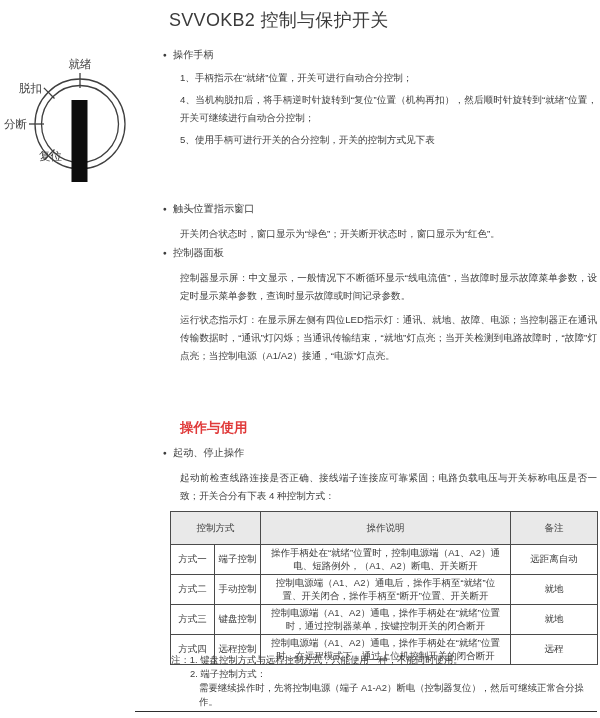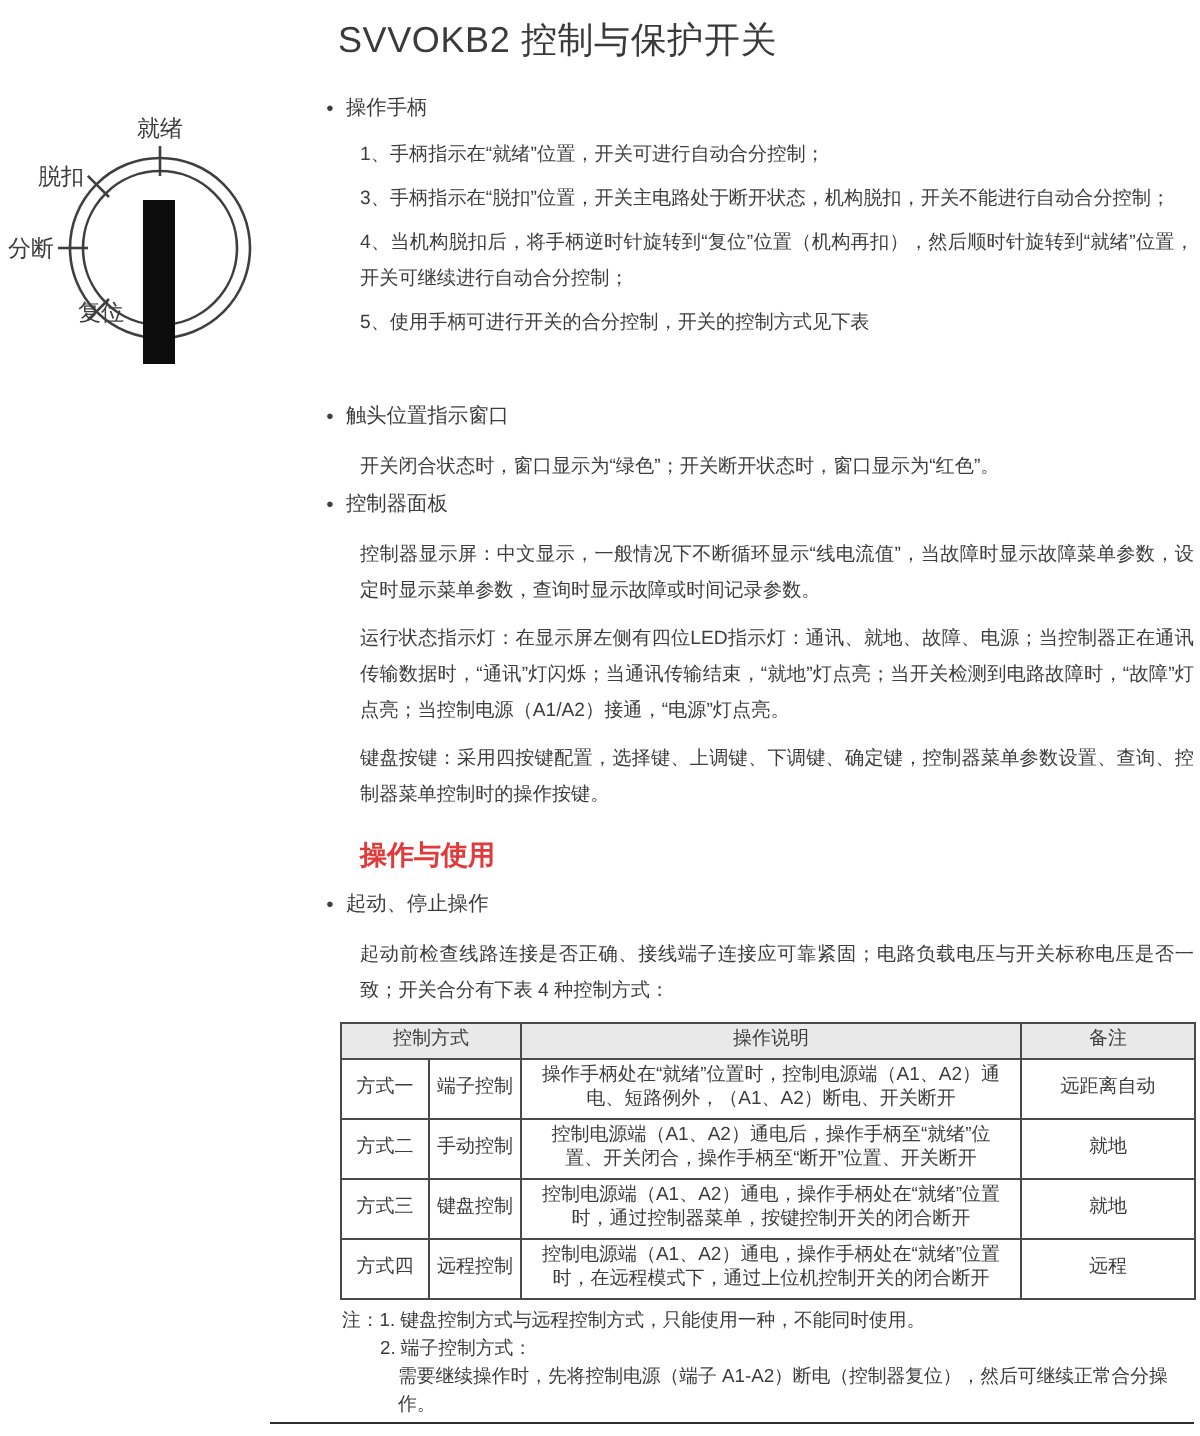--- a/index.html
+++ b/index.html
@@ -25,21 +25,21 @@
   #sec-window { top:200px; }
   #sec-panel  { top:244px; }
   #usage-heading { left:180px; top:419px; font-size:13.5px; font-weight:bold; color:#e03a3a; }
   #sec-startstop { top:444px; }
   
   #ctl-table { left:170px; top:511px; width:427px; border-collapse:collapse; table-layout:fixed; }
   #ctl-table th, #ctl-table td {
     border:1px solid #4a4a4a; text-align:center; vertical-align:middle;
     font-size:9.5px; line-height:12.5px; color:#3d3d3d; padding:2px 3px; font-weight:normal;
   }
-  #ctl-table th { background:#e9e9e9; height:17px; }
+  #ctl-table th { background:#e9e9e9; height:33px; }
   #ctl-table .col-mode { width:44px; }
   #ctl-table .col-name { width:46px; }
   #ctl-table .col-op   { width:250px; }
   #ctl-table .col-rm   { width:87px; }
   #ctl-table td.op { padding:2px 6px; }
   
   #notes { top:653px; font-size:9.4px; line-height:14px; }
   #notes .n1 { padding-left:8px; }
   #notes .n2 { padding-left:27px; }
   #notes .n3 { padding-left:36px; }
@@ -60,35 +60,33 @@
   <rect x="71.5" y="62" width="16" height="82" fill="#0d0d0d"></rect>
   <text x="80" y="30" text-anchor="middle">就绪</text>
   <text x="42" y="54" text-anchor="end">脱扣</text>
   <text x="27" y="90" text-anchor="end">分断</text>
   <text x="62" y="122" text-anchor="end">复位</text>
 </svg>
 
 <div class="abs sec" id="sec-handle">
   <div class="bullet-heading">操作手柄</div>
   <div class="list-item">1、手柄指示在“就绪”位置，开关可进行自动合分控制；</div>
-  <div class="list-item">3、手柄指示在“脱扣”位置，开关主电路处于断开状态，机构脱扣，开关不能进行自动合分控制；</div>
   <div class="list-item">4、当机构脱扣后，将手柄逆时针旋转到“复位”位置（机构再扣），然后顺时针旋转到“就绪”位置，开关可继续进行自动合分控制；</div>
   <div class="list-item">5、使用手柄可进行开关的合分控制，开关的控制方式见下表</div>
 </div>
 
 <div class="abs sec" id="sec-window">
   <div class="bullet-heading">触头位置指示窗口</div>
   <div class="para">开关闭合状态时，窗口显示为“绿色”；开关断开状态时，窗口显示为“红色”。</div>
 </div>
 
 <div class="abs sec" id="sec-panel">
   <div class="bullet-heading">控制器面板</div>
   <div class="para">控制器显示屏：中文显示，一般情况下不断循环显示“线电流值”，当故障时显示故障菜单参数，设定时显示菜单参数，查询时显示故障或时间记录参数。</div>
   <div class="para">运行状态指示灯：在显示屏左侧有四位LED指示灯：通讯、就地、故障、电源；当控制器正在通讯传输数据时，“通讯”灯闪烁；当通讯传输结束，“就地”灯点亮；当开关检测到电路故障时，“故障”灯点亮；当控制电源（A1/A2）接通，“电源”灯点亮。</div>
-  <div class="para">键盘按键：采用四按键配置，选择键、上调键、下调键、确定键，控制器菜单参数设置、查询、控制器菜单控制时的操作按键。</div>
 </div>
 
 <div class="abs" id="usage-heading">操作与使用</div>
 
 <div class="abs sec" id="sec-startstop">
   <div class="bullet-heading">起动、停止操作</div>
   <div class="para">起动前检查线路连接是否正确、接线端子连接应可靠紧固；电路负载电压与开关标称电压是否一致；开关合分有下表 4 种控制方式：</div>
 </div>
 
 <table class="abs" id="ctl-table">

